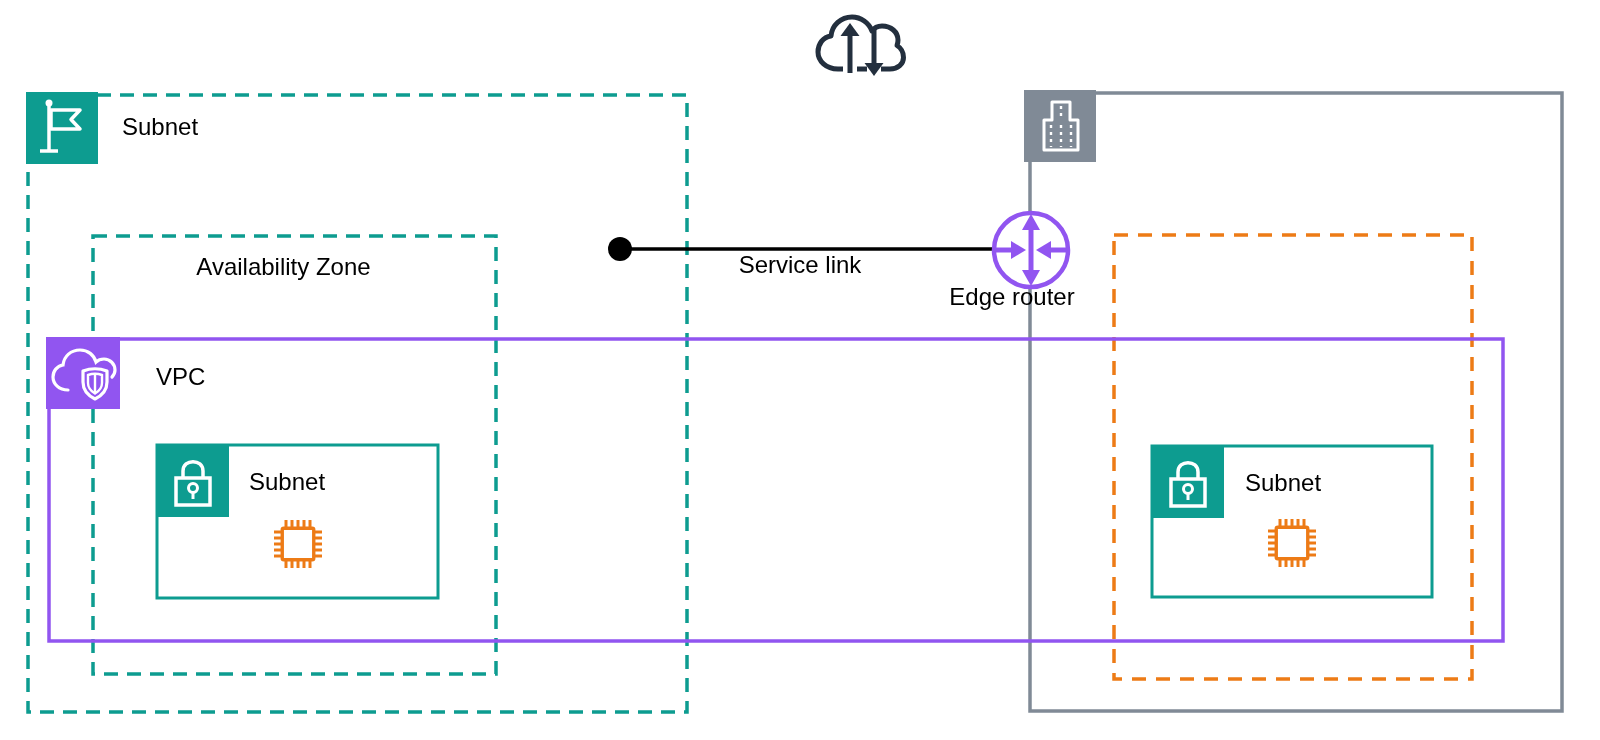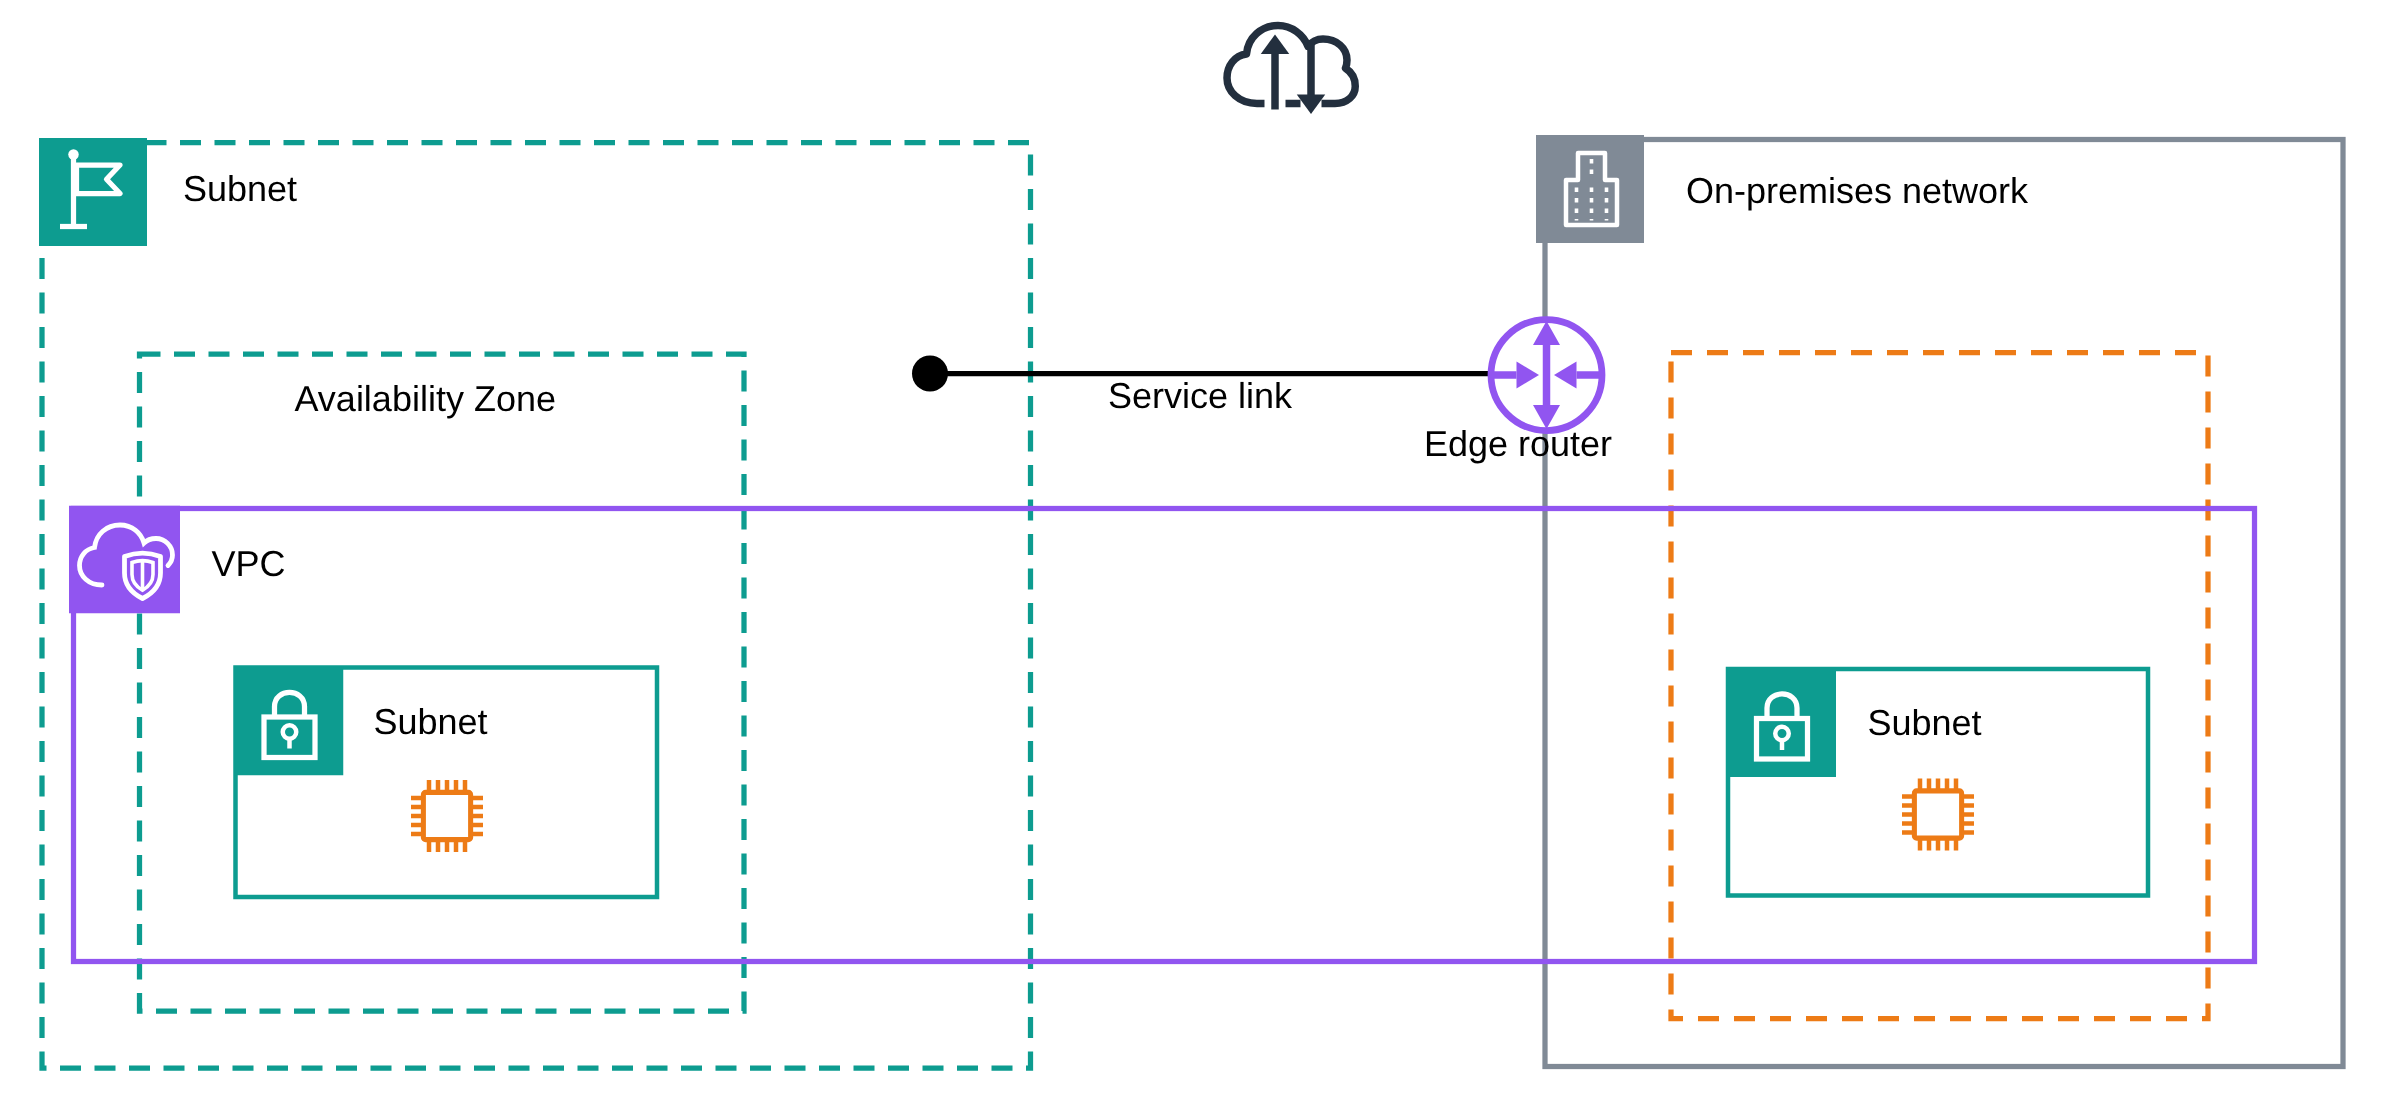--- a/index.html
+++ b/index.html
@@ -150,25 +150,24 @@
       <polygon points="40,17 30.5,30 49.5,30" fill="#232F3E"></polygon>
       <line x1="64" y1="22" x2="64" y2="61" stroke="#232F3E" stroke-width="5"></line>
       <polygon points="64,70 54.5,57 73.5,57" fill="#232F3E"></polygon>
     </svg>
   </svg>
 
   <div class="lbl" style="left:122px;top:112px;">Subnet</div>
 
   <div class="lbl center" style="left:82px;top:252px;width:403px;">Availability Zone</div>
 
-  <div class="lbl" style="left:141px;top:362px;">VPC</div>
+  <div class="lbl" style="left:156px;top:362px;">VPC</div>
 
   <div class="lbl" style="left:249px;top:467px;">Subnet</div>
 
   <div class="lbl" style="left:1245px;top:468px;">Subnet</div>
 
-  <div class="lbl" style="left:1124px;top:113px;">On-premises network</div>
 
 
   <div class="lbl center" style="left:902px;top:282px;width:220px;">Edge router</div>
 
   <div class="lbl center" style="left:690px;top:250px;width:220px;">Service link</div>
 </div>
 
 </body></html>

